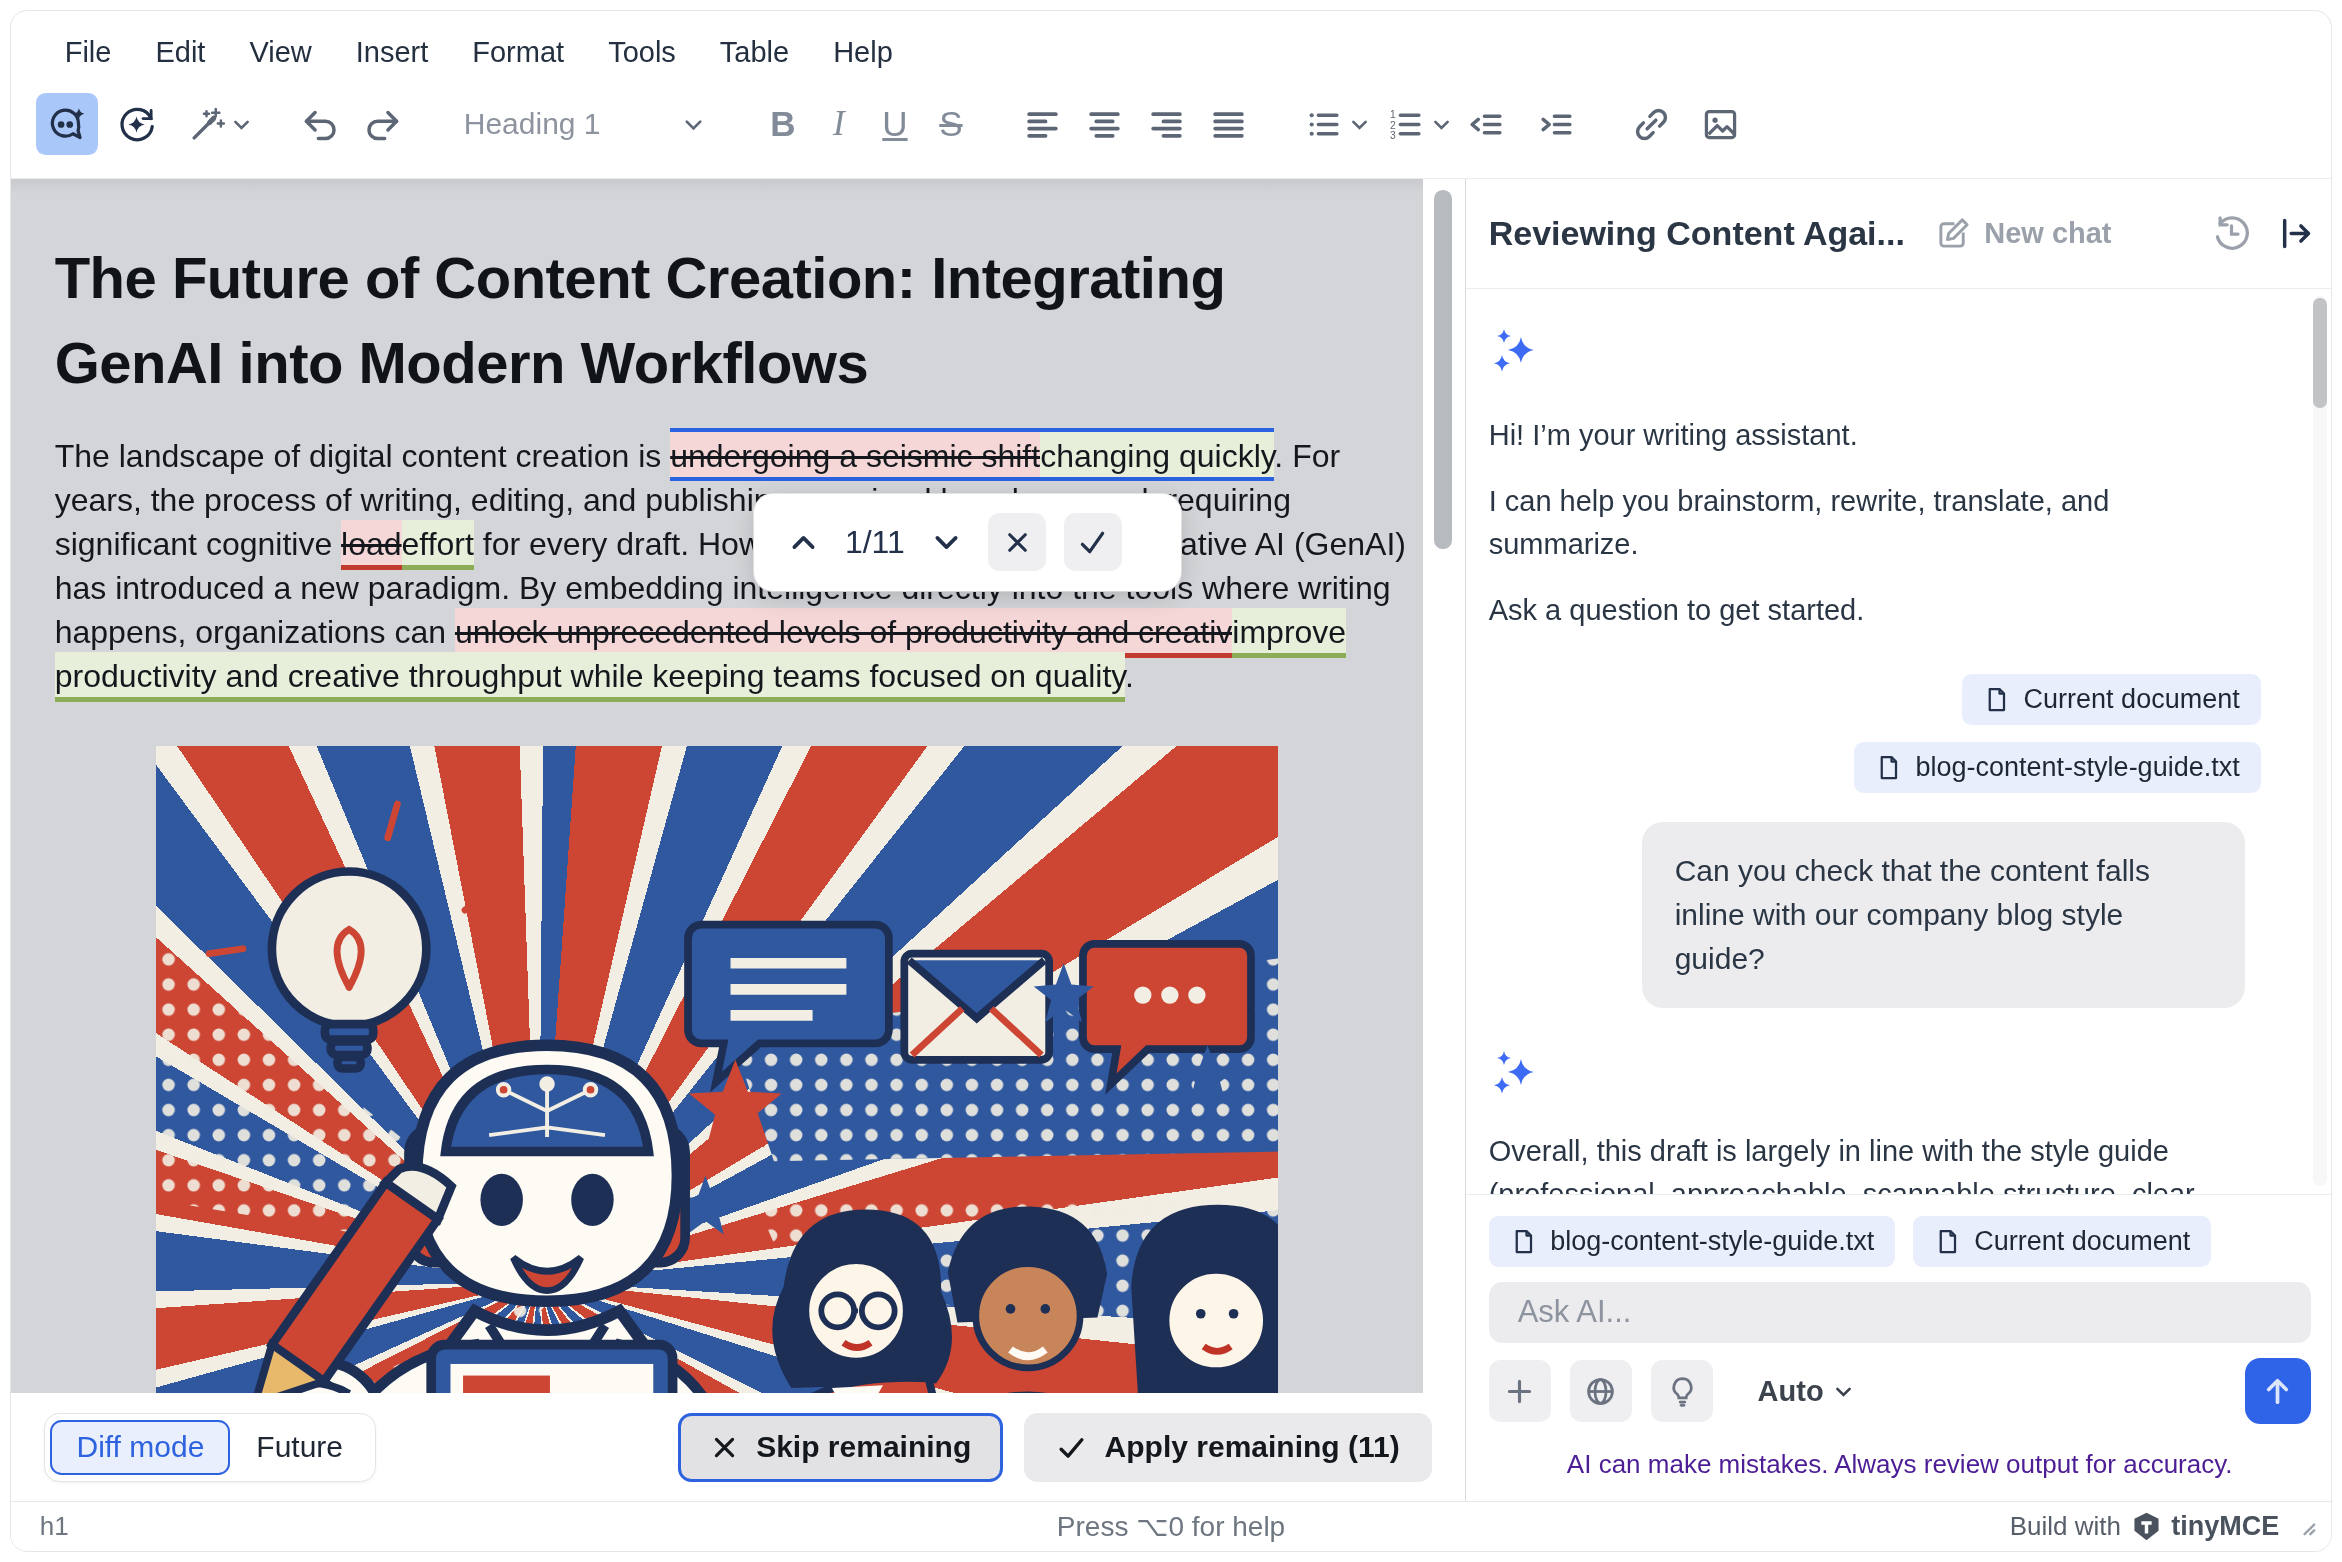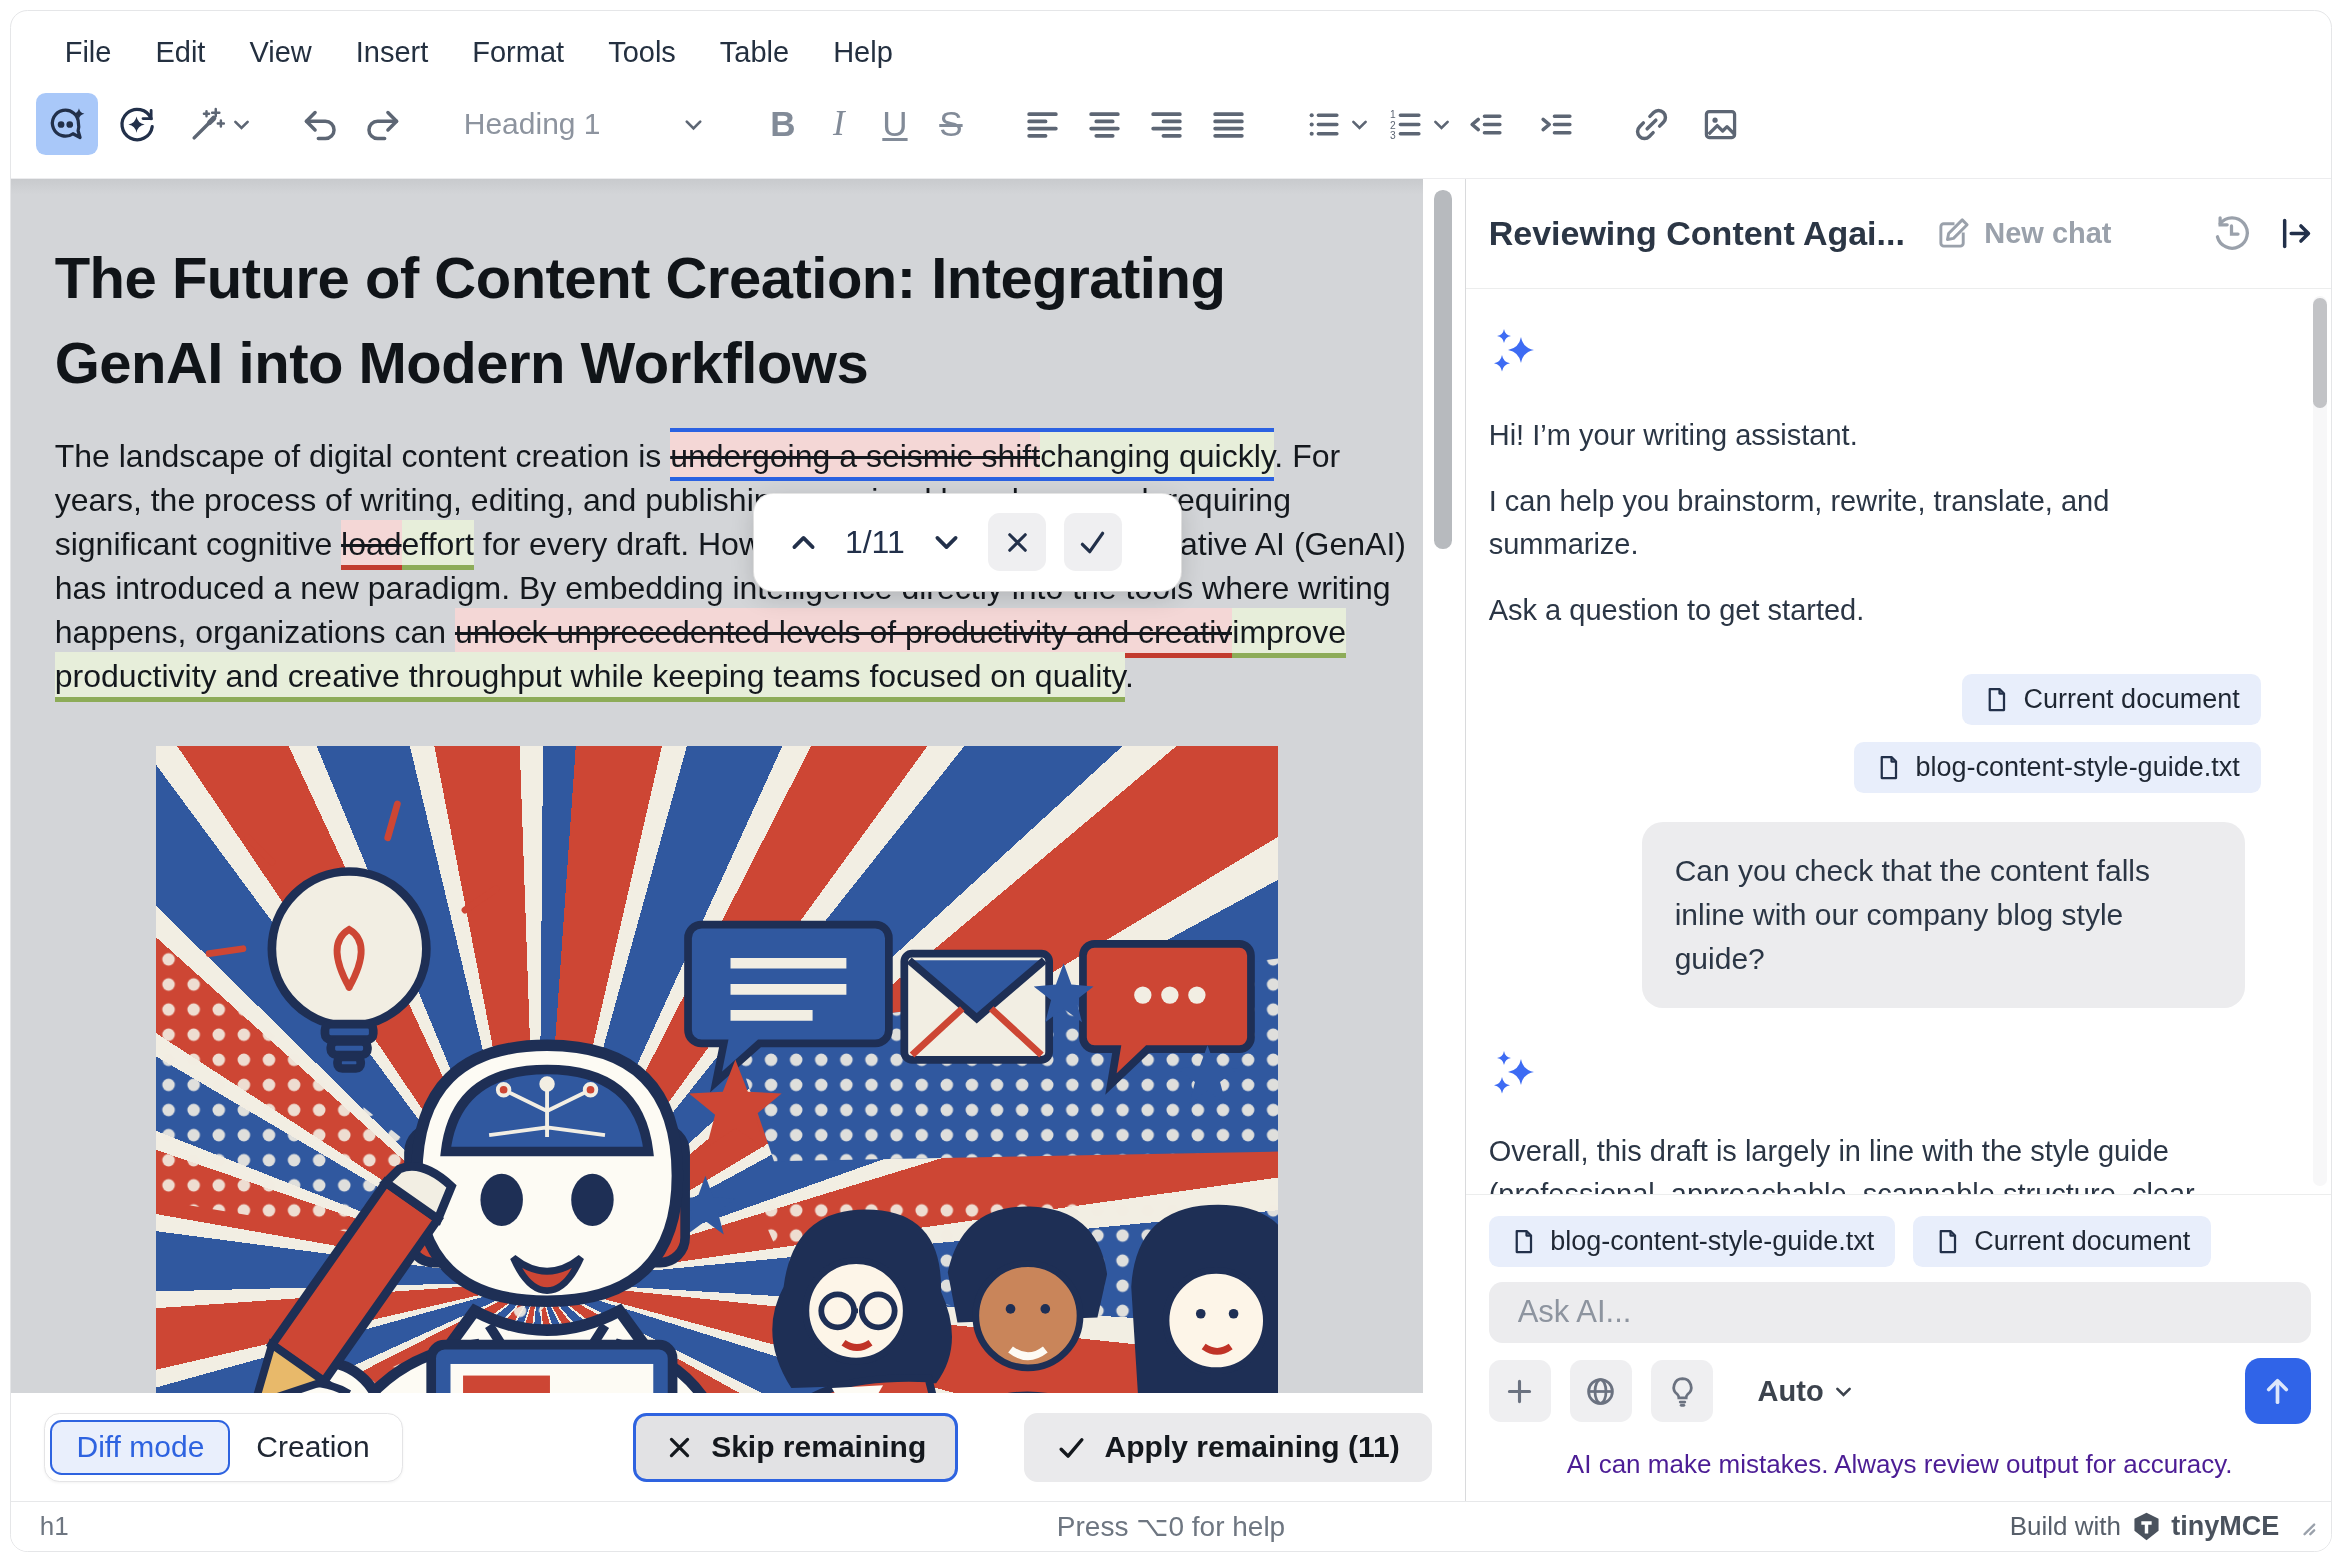--- a/index.html
+++ b/index.html
@@ -50,21 +50,21 @@
   .diff-popup .act { width:58px; height:58px; background:#efeff1; border-radius:11.6px; display:flex; align-items:center; justify-content:center; color:#22304a; margin-left:7.7px; }
 
   
   .action-bar { height:108px; background:#fff; display:flex; align-items:center; padding:0 33px; }
   .seg { display:flex; background:#fff; border:1.9px solid #e4e4e6; border-radius:15.4px; padding:5.8px; box-shadow:0 1px 2.9px rgba(0,0,0,.05); }
   .seg .on { background:#e9effc; border:2.9px solid #2e63e0; color:#2e63e0; border-radius:11.6px; padding:8.7px 24px; font-size:30px; }
   .seg .off { border:2.9px solid transparent; color:#1f2733; padding:8.7px 24px; font-size:30px; }
   .ab-spacer { flex:1; }
   .ab-btn { display:flex; align-items:center; gap:17.4px; border-radius:13.5px; padding:14.5px 29px; font-size:30px; font-weight:700; color:#14181d; }
   .ab-btn.skip { background:#e2e2e4; border:3.9px solid #2e63e0; margin-right:21px; }
-  .ab-btn.apply { background:#eaeaec; border:3.9px solid #eaeaec;margin-left:45px; }
+  .ab-btn.apply { background:#eaeaec; border:3.9px solid #eaeaec; }
 
   
   .sidebar { flex:1; border-left:1.9px solid #d9dadc; display:flex; flex-direction:column; min-height:0; background:#fff; }
   .side-header { height:110px; border-bottom:1.9px solid #eceded; display:flex; align-items:center; padding:0 33px 0 23px; gap:25px; }
   .side-title { font-size:34px; font-weight:700; color:#2b3645; white-space:nowrap; }
   .newchat { display:flex; align-items:center; gap:13.5px; color:#9aa1ab; font-size:29px; font-weight:600; margin-left:5.8px; }
   .hico { color:#9aa1ab; } .cico { color:#22304a; }
   .side-hspacer { flex:1; }
 
   .chat { flex:1; min-height:0; overflow:hidden; position:relative; padding:33px 87px 0 23px; }
@@ -450,21 +450,21 @@
         </div>
 
         <div class="gutter">
           <div class="pill"></div>
         </div>
       </div>
 
       <div class="action-bar">
         <div class="seg">
           <div class="on">Diff mode</div>
-          <div class="off">Creation</div>
+          <div class="off">Future</div>
         </div>
         <div class="ab-spacer"></div>
         <div class="ab-btn skip">
           <span>
             <svg width="29" height="29" viewBox="0 0 36 36" stroke="#14181d" stroke-width="4" stroke-linecap="round">
                 <path d="M8 8 L28 28 M28 8 L8 28"></path>
               </svg>
           </span>
           <span>Skip remaining</span>
         </div>

